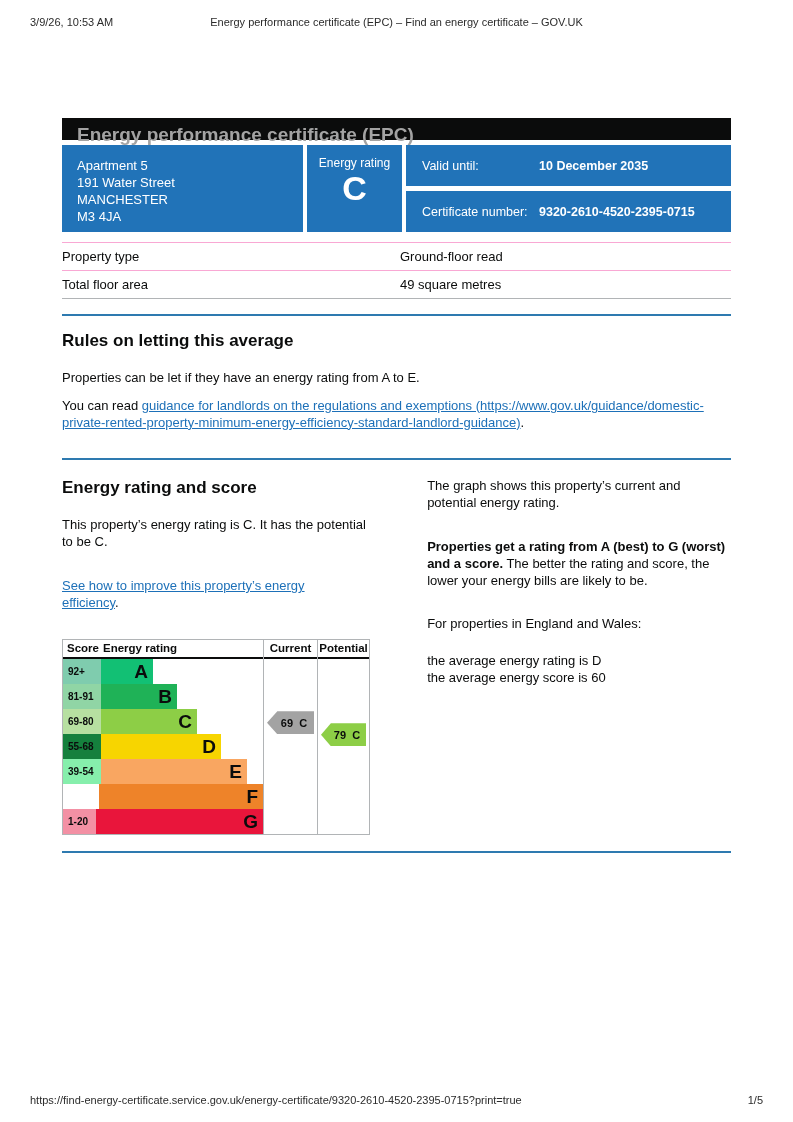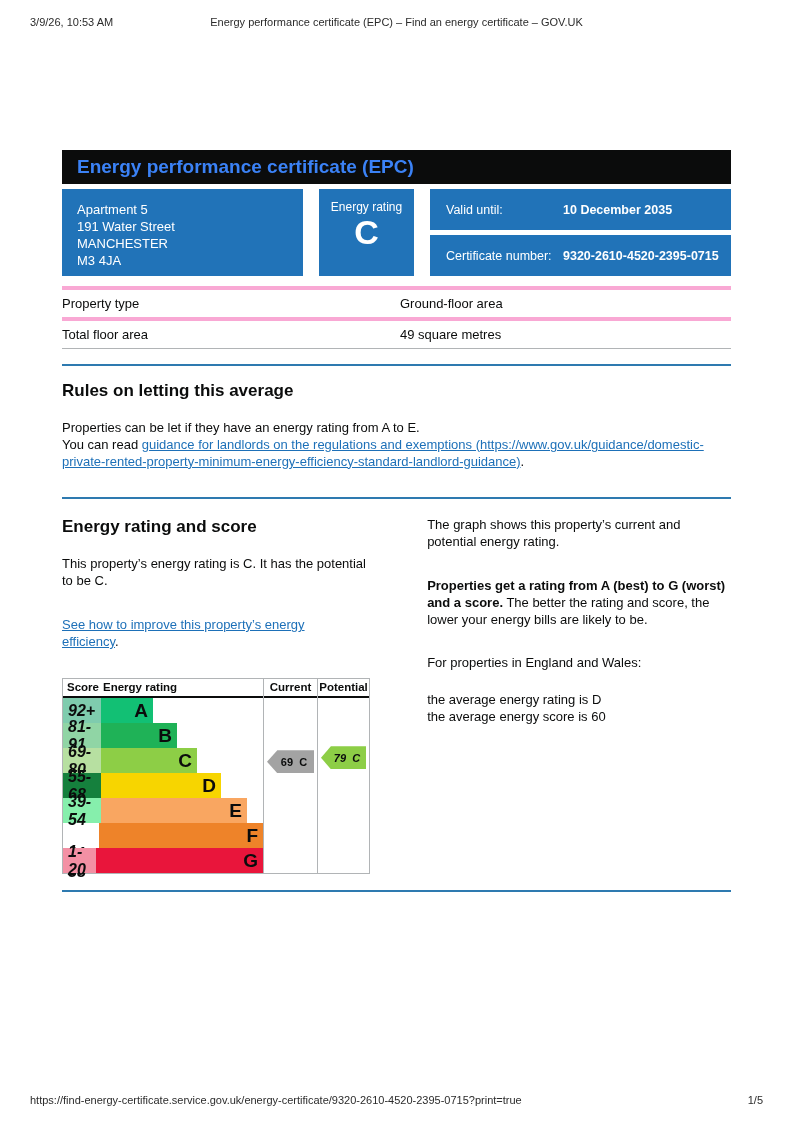--- a/index.html
+++ b/index.html
@@ -14,52 +14,52 @@
   
   .print-header { position: absolute; top: 16px; left: 0; width: 100%; font-size: 11px; color: #2b2b2b; }
   .ph-date { position: absolute; left: 30px; top: 0; }
   .ph-title { display: block; text-align: center; }
   .print-footer { position: absolute; bottom: 16px; left: 30px; right: 30px;
     font-size: 11px; color: #2b2b2b; display: flex; justify-content: space-between; }
 
   .content { position: absolute; left: 62px; top: 118px; width: 669px; }
 
   
-  .banner { background: #0b0c0c; color: #3b82f6; font-weight: bold; font-size: 19px;
-    height: 34px; line-height: 34px; padding-left: 15px; margin-bottom: 5px; margin-top: 32px; }
-
-  
-  .summary { display: flex; gap: 16px; height: 87px; margin-bottom: 10px; }
+  .banner { background: #0b0c0c; color: #a3a3a3; font-weight: bold; font-size: 19px;
+    height: 22px; line-height: 34px; padding-left: 15px; margin-bottom: 5px; }
+
+  
+  .summary { display: flex; gap: 4px; height: 87px; margin-bottom: 10px; }
   .box-blue { background: #2173b8; color: #ffffff; }
   .address-box { width: 241px; padding: 13px 10px 0 15px; font-size: 13px; line-height: 1.3; }
   .rating-box { width: 95px; text-align: center; padding-top: 11px; }
   .rating-label { font-size: 12px; }
   .rating-letter { font-size: 34px; font-weight: bold; line-height: 1.05; margin-top: 1px; }
   .meta-col { flex: 1; display: flex; flex-direction: column; gap: 5px; }
   .meta-box { flex: 1; display: flex; align-items: center; font-size: 12.5px; padding-left: 16px; }
   .meta-label { width: 117px; }
   .meta-value { font-weight: bold; }
 
   
   .details-table { font-size: 13px; }
-  .details-row { display: flex; border-top: 4px solid #f9a8d4; padding: 6px 0; }
+  .details-row { display: flex; border-top: 1px solid #f9a8d4; padding: 6px 0; }
   .details-row.last { border-bottom: 1px solid #b1b4b6; }
   .details-label { width: 338px; }
   .details-value { flex: 1; }
 
   .blue-rule { height: 2px; background: #2e7ab0; border: 0; margin: 0; }
   .rule1 { margin-top: 15px; }
   .rule2 { margin-top: 26px; }
   .rule3 { margin-top: 16px; }
 
   h2 { font-size: 17px; font-weight: bold; margin: 0; }
   .rules-heading { margin-top: 15px; }
   p { margin: 0; font-size: 13px; line-height: 1.3; }
   .p1 { margin-top: 19px; }
-  .p2 { margin-top: 0; }
+  .p2 { margin-top: 11px; }
   a { color: #1d70b8; text-decoration: underline; }
 
   
   .two-col { display: flex; margin-top: 9px; }
   .col-left { width: 348px; }
   .col-right { width: 310px; margin-left: 24px; }
   .col-left h2 { margin-top: 9px; }
   .summary-p { margin-top: 19px; width: 305px; }
   .improve-p { margin-top: 28px; width: 300px; }
   .r1 { margin-top: 9px; width: 290px; }
@@ -74,22 +74,22 @@
   .col-header { height: 19px; border-bottom: 2px solid #0b0c0c; font-weight: bold;
     font-size: 11.5px; line-height: 17px; }
   .graph-col .col-header { display: flex; }
   .h-score { width: 38px; padding-left: 4px; }
   .h-rating { padding-left: 2px; }
   .side-col { position: relative; }
   .current-col { width: 54px; border-right: 1px solid #b1b4b6; }
   .potential-col { width: 51px; }
   .side-col .col-header { text-align: center; }
   .band-row { display: flex; height: 25px; }
-  .band-score { width: 38px; font-size: 16px; font-weight: bold; display: flex;
-    align-items: center; padding-left: 5px; font-style: italic; }
+  .band-score { width: 38px; font-size: 10px; font-weight: bold; display: flex;
+    align-items: center; padding-left: 5px; }
   .band-bar { height: 25px; display: flex; align-items: center; justify-content: flex-end;
     padding-right: 5px; font-weight: bold; font-size: 19px; color: #0b0c0c; }
   .rating-arrow { position: absolute; left: 3px; right: 3px; height: 23px;
     display: flex; align-items: center; justify-content: center; padding-left: 7px;
     font-size: 11px; font-weight: bold; color: #0b0c0c;
     clip-path: polygon(0 50%, 22% 0, 100% 0, 100% 100%, 22% 100%); }
 </style>
 </head>
 <body>
 
@@ -121,21 +121,21 @@
       <div class="box-blue meta-box">
         <span class="meta-label">Certificate number:</span>
         <span class="meta-value">9320-2610-4520-2395-0715</span>
       </div>
     </div>
   </div>
 
   <div class="details-table">
     <div class="details-row">
       <div class="details-label">Property type</div>
-      <div class="details-value">Ground-floor area</div>
+      <div class="details-value">Ground-floor read</div>
     </div>
     <div class="details-row last">
       <div class="details-label">Total floor area</div>
       <div class="details-value">49 square metres</div>
     </div>
   </div>
 
   <div class="blue-rule rule1"></div>
 
   <h2 class="rules-heading">Rules on letting this average</h2>
@@ -187,21 +187,21 @@
                   <div class="band-bar" style="background: rgb(233, 21, 59); width: 97%;">G</div>
                 </div>
               </div>
           </div>
           <div class="side-col current-col">
             <div class="col-header">Current</div>
             <div class="rating-arrow" style="background: #a3a3a3; top: 71px; text-align: center;">69&nbsp;&nbsp;C</div>
           </div>
           <div class="side-col potential-col">
             <div class="col-header">Potential</div>
-            <div class="rating-arrow" style="background: rgb(141, 206, 70); top: 67px; font-style: italic;">79&nbsp;&nbsp;C</div>
+            <div class="rating-arrow" style="background: rgb(141, 206, 70); top: 83px;">79&nbsp;&nbsp;C</div>
           </div>
         </div>
       </div>
     </div>
 
     <div class="col-right">
       <p class="r1">The graph shows this property’s current and potential energy rating.</p>
       <p class="r2"><b>Properties get a rating from A (best) to G (worst) and a score.</b><span> The better the rating and score, the lower your energy bills are likely to be.</span></p>
       <p class="r3">For properties in England and Wales:</p>
       <p class="r4"><span>the average energy rating is D</span><br><span>the average energy score is 60</span></p>

